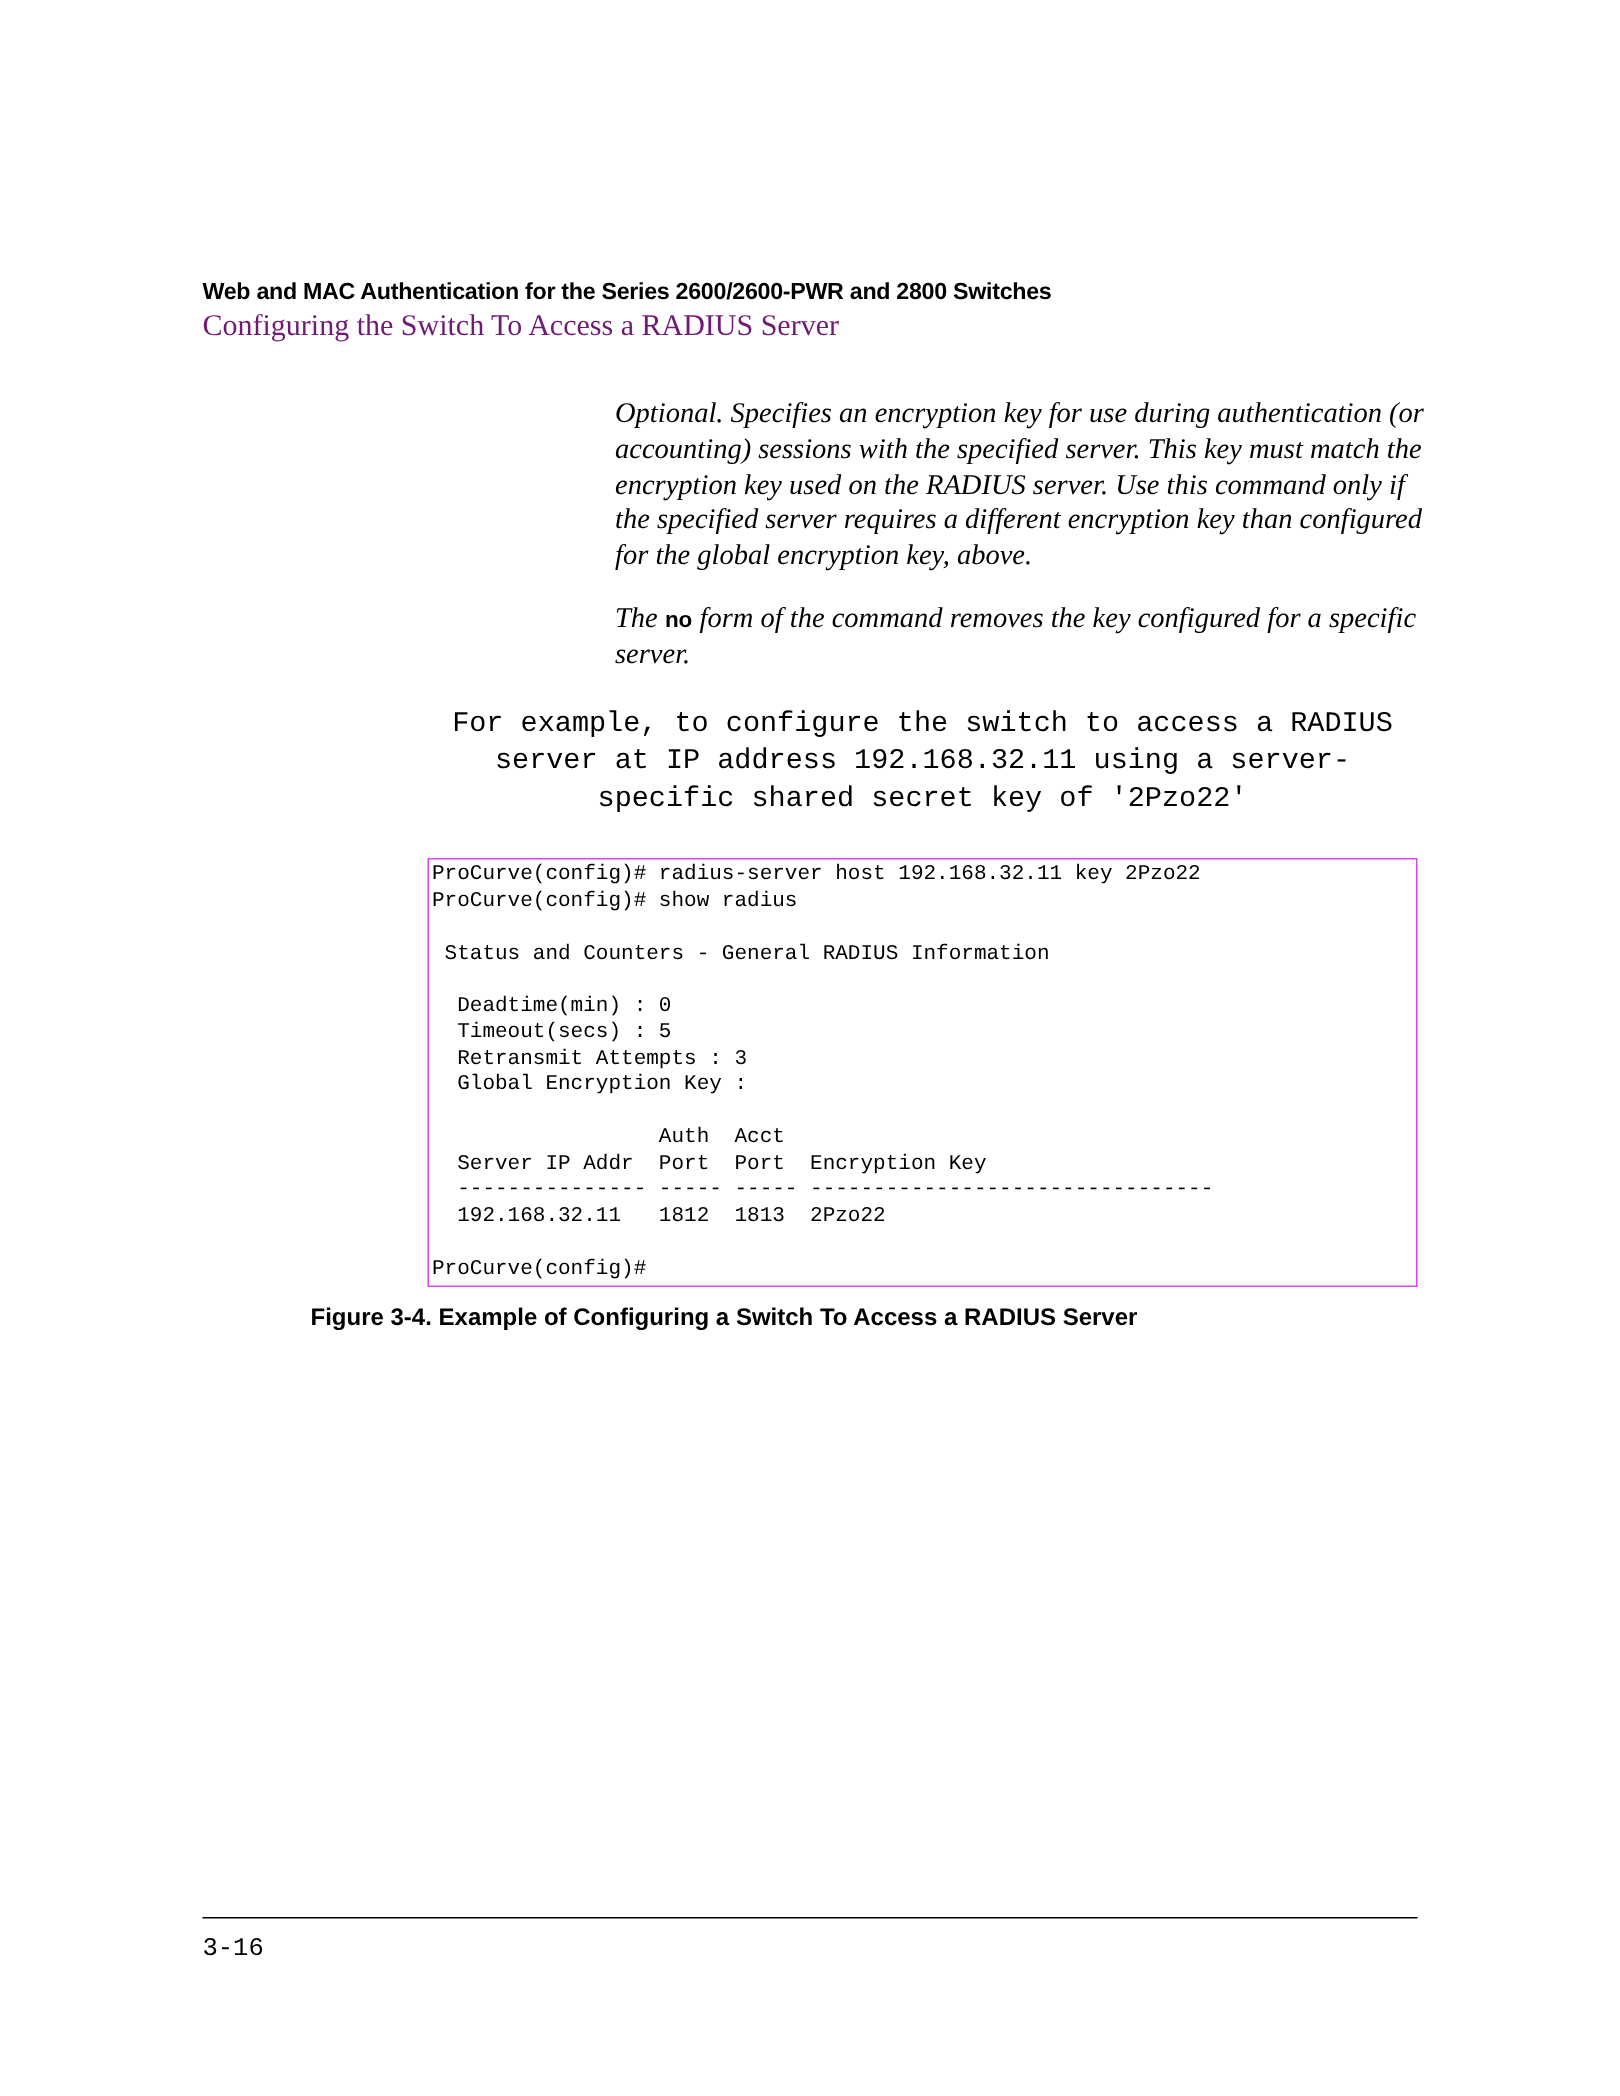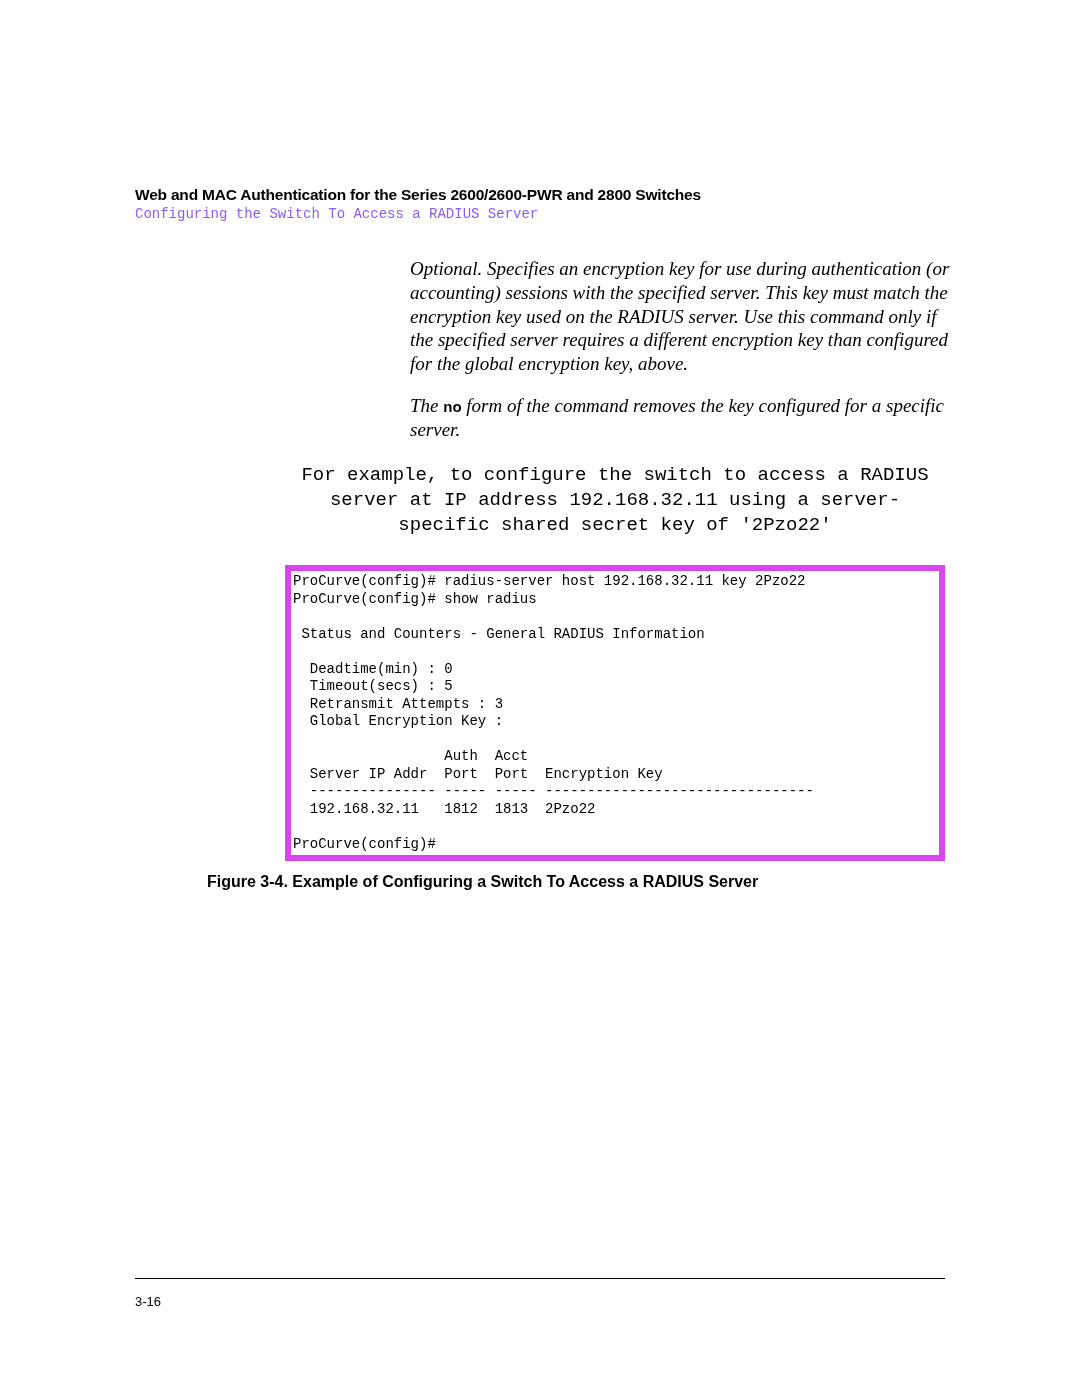--- a/index.html
+++ b/index.html
@@ -17,24 +17,24 @@
       padding: 150px 135px 0 135px;
     }
     .header-title {
       font-family: Arial, Helvetica, sans-serif;
       font-weight: bold;
       font-size: 15.5px;
       letter-spacing: -0.2px;
       margin-top: 36px;
     }
     .header-subtitle {
-      font-family: Liberation Mono, monospace;
-      font-size: 14px;
+      font-family: Liberation Serif, serif;
+      font-size: 20px;
       margin-top: 2px;
-      color: #8b5cf6;
+      color: #701a75;
     }
     .desc-block {
       margin-top: 35px;
       margin-left: 275px;
       font-style: italic;
       font-size: 19px;
       font-family: "Century Schoolbook", "New Century Schoolbook", Georgia, serif;
       line-height: 1.25;
       width: 540px;
     }
@@ -58,21 +58,21 @@
       margin-left: 150px;
       font-size: 19px;
       font-family: Liberation Mono, monospace;
       line-height: 1.3;
       width: 660px;
       text-align: center;
     }
     .terminal-box {
       margin-top: 28px;
       margin-left: 150px;
-      border: 6px solid #d946ef;
+      border: 1px solid #d946ef;
       width: 660px;
       font-family: "Courier New", Courier, monospace;
       font-size: 14px;
       white-space: pre;
       line-height: 1.25;
       padding: 2px 0 2px 2px;
     }
     .figure-caption {
       margin-top: 12px;
       margin-left: 72px;
@@ -84,22 +84,22 @@
       position: absolute;
       bottom: 118px;
       left: 135px;
       right: 135px;
       border-top: 1px solid #000;
     }
     .page-number {
       position: absolute;
       bottom: 88px;
       left: 135px;
-      font-family: Liberation Sans, sans-serif;
-      font-size: 13px;
+      font-family: Liberation Mono, monospace;
+      font-size: 17px;
     }
   </style>
 </head>
 <body>
 
 <div class="header-title">Web and MAC Authentication for the Series 2600/2600-PWR and 2800 Switches</div>
 <div class="header-subtitle">Configuring the Switch To Access a RADIUS Server</div>
 
 <div class="desc-block">Optional. Specifies an encryption key for use during authentication (or accounting) sessions with the specified server. This key must match the encryption key used on the RADIUS server. Use this command only if the specified server requires a different encryption key than configured for the global encryption key, above.</div>
 

